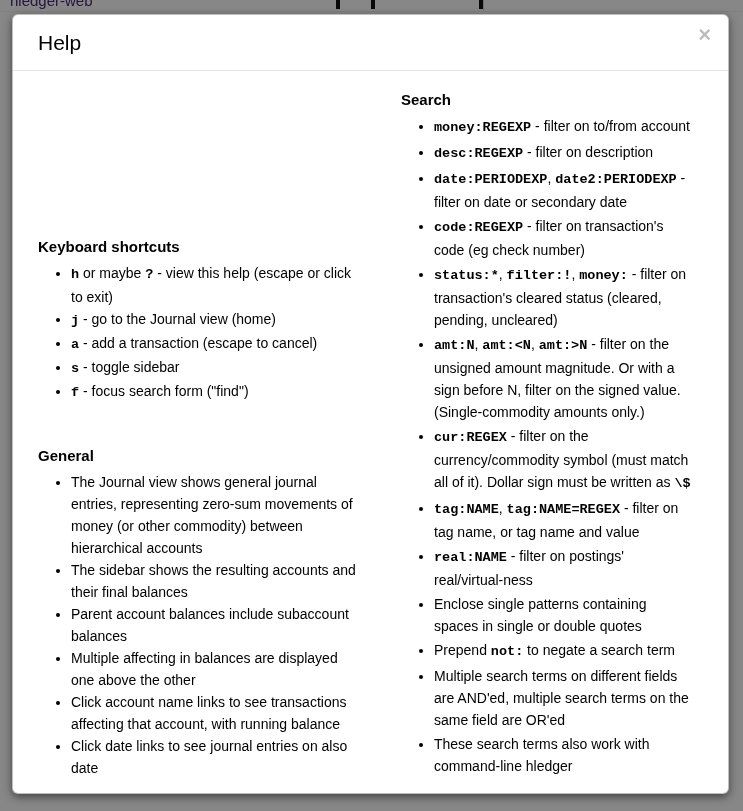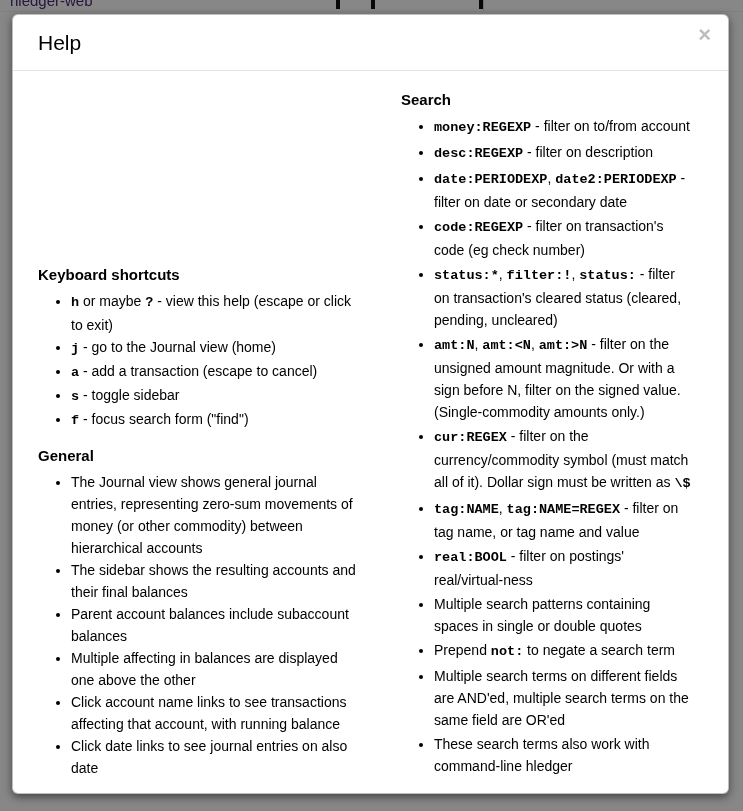--- a/index.html
+++ b/index.html
@@ -49,21 +49,21 @@
     padding: 19px 23px 20px 25px;
     display: flex; align-items: flex-end;
   }
   .col-left  { width: 356px; flex: 0 0 auto; }
   .col-right { flex: 1 1 auto; padding-left: 7px; box-sizing: border-box; }
 
   .section-heading {
     margin: 0; font-size: 15px; font-weight: 700; line-height: 19px; color: #000;
   }
   .section-heading + ul { margin-top: 17px; }
-  ul + .section-heading { margin-top: 14px; }
+  ul + .section-heading { margin-top: 42px; }
   ul.help-list {
     margin: 6px 0 0 0; padding: 0 0 0 33px;
     font-size: 14px; line-height: 22px; color: #000;
   }
   ul.help-list li { margin: 0; }
   .col-left  ul.help-list li { padding-right: 36px; }
   .col-right ul.help-list li { padding-right: 12px; margin-bottom: 2px; }
   code.kbd {
     font-family: "Liberation Mono", monospace;
     font-weight: 700; font-size: 13.5px; color: #000;
@@ -111,25 +111,25 @@
           <li>Click date links to see journal entries on also date</li>
         </ul>
       </div>
     <div class="col-right" id="col-right">
         <h3 class="section-heading">Search</h3>
         <ul class="help-list">
           <li><code class="kbd">money:REGEXP</code> - filter on to/from account</li>
           <li><code class="kbd">desc:REGEXP</code> - filter on description</li>
           <li><code class="kbd">date:PERIODEXP</code>, <code class="kbd">date2:PERIODEXP</code> - filter on date or secondary date</li>
           <li><code class="kbd">code:REGEXP</code> - filter on transaction's code (eg check number)</li>
-          <li><code class="kbd">status:*</code>, <code class="kbd">filter:!</code>, <code class="kbd">status:</code> - filter on transaction's cleared status (cleared, pending, uncleared)</li>
+          <li><code class="kbd">status:*</code>, <code class="kbd">filter:!</code>, <code class="kbd">money:</code> - filter on transaction's cleared status (cleared, pending, uncleared)</li>
           <li><code class="kbd">amt:N</code>, <code class="kbd">amt:&lt;N</code>, <code class="kbd">amt:&gt;N</code> - filter on the unsigned amount magnitude. Or with a sign before N, filter on the signed value. (Single-commodity amounts only.)</li>
           <li><code class="kbd">cur:REGEX</code> - filter on the currency/commodity symbol (must match all of it). Dollar sign must be written as <code class="kbd">\$</code></li>
           <li><code class="kbd">tag:NAME</code>, <code class="kbd">tag:NAME=REGEX</code> - filter on tag name, or tag name and value</li>
-          <li><code class="kbd">real:BOOL</code> - filter on postings' real/virtual-ness</li>
-          <li>Multiple search patterns containing spaces in single or double quotes</li>
+          <li><code class="kbd">real:NAME</code> - filter on postings' real/virtual-ness</li>
+          <li>Enclose single patterns containing spaces in single or double quotes</li>
           <li>Prepend <code class="kbd">not:</code> to negate a search term</li>
           <li>Multiple search terms on different fields are AND'ed, multiple search terms on the same field are OR'ed</li>
           <li>These search terms also work with command-line hledger</li>
         </ul>
       </div>
   </div>
 </div>
 
 </body></html>

